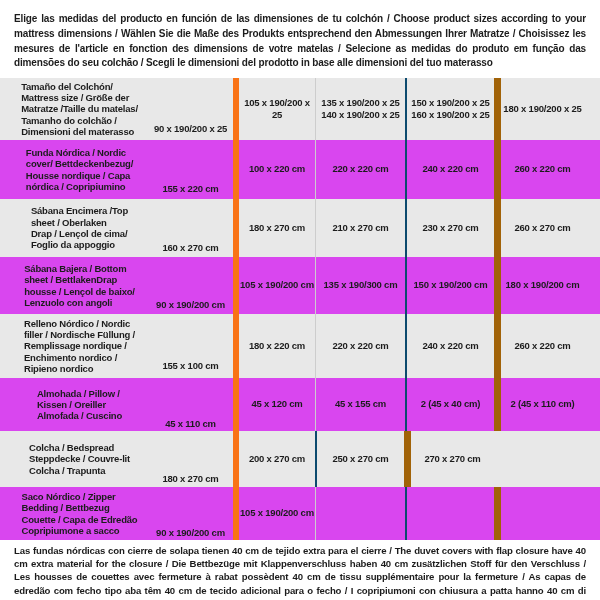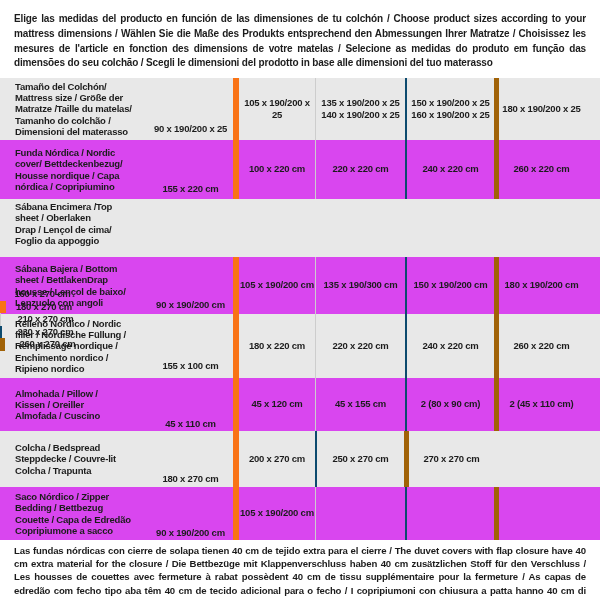--- a/index.html
+++ b/index.html
@@ -13,30 +13,30 @@
     font-size:10px; line-height:14.8px; text-align:justify;
     letter-spacing:-0.15px; overflow:hidden;
   }
   .sizes-table { position:absolute; top:78px; left:0; width:600px; }
   .t-row { display:flex; width:600px; background:#d946ef; }
   .t-row.stripe { background:#e8e8e8; }
   .cell {
     box-sizing:border-box; display:flex; align-items:center;
     font-size:9.5px; letter-spacing:-0.2px;
   }
-  .cell.label { width:148px; padding:2px 4px 2px 15px; justify-content:flex-start; }
+  .cell.label { width:148px; padding:2px 4px 2px 15px; justify-content:center; }
   .cell.label span { white-space:pre-line; line-height:11.3px; text-align:left; }
   .cell.val { justify-content:center; }
   .cell.val span { white-space:pre-line; line-height:12.5px; text-align:center; }
   .c2 { width:85px;margin-top:40px; }
   .c3 { width:82px; border-left:6px solid #f97316; }
   .c4 { width:90px; border-left:1px solid #cdcdcd; }
   .c5 { width:89px; border-left:2px solid #0c4a6e; }
-  .c6 { width:106px; border-left:5px solid #a16207; padding-right:16px; }
-  .r0 { height:62px; } .r1 { height:59px; } .r2 { height:58px;flex-direction:column; } .r3 { height:57px; }
+  .c6 { width:106px; border-left:7px solid #a16207; padding-right:16px; }
+  .r0 { height:62px; } .r1 { height:59px; } .r2 { height:58px; } .r3 { height:57px; }
   .r4 { height:64px; } .r5 { height:53px; } .r6 { height:56px; } .r7 { height:53px; }
   .footnote {
     position:absolute; top:544px; left:14px; width:572px; max-height:54px;
     font-size:9.6px; line-height:13.2px; text-align:justify;
     letter-spacing:-0.15px; overflow:hidden;
   }
 </style>
 </head>
 <body>
 
@@ -179,21 +179,21 @@
       <div class="cell val c2">
           <span>45 x 110 cm</span>
         </div>
       <div class="cell val c3">
           <span>45 x 120 cm</span>
         </div>
       <div class="cell val c4">
           <span>45 x 155 cm</span>
         </div>
       <div class="cell val c5">
-          <span>2 (80 x 90 cm)</span>
+          <span>2 (45 x 40 cm)</span>
         </div>
       <div class="cell val c6">
           <span>2 (45 x 110 cm)</span>
         </div>
     </div>
 
     <div class="t-row stripe r6">
       <div class="cell label">
           <span>Colcha / Bedspread
 Steppdecke / Couvre-lit

